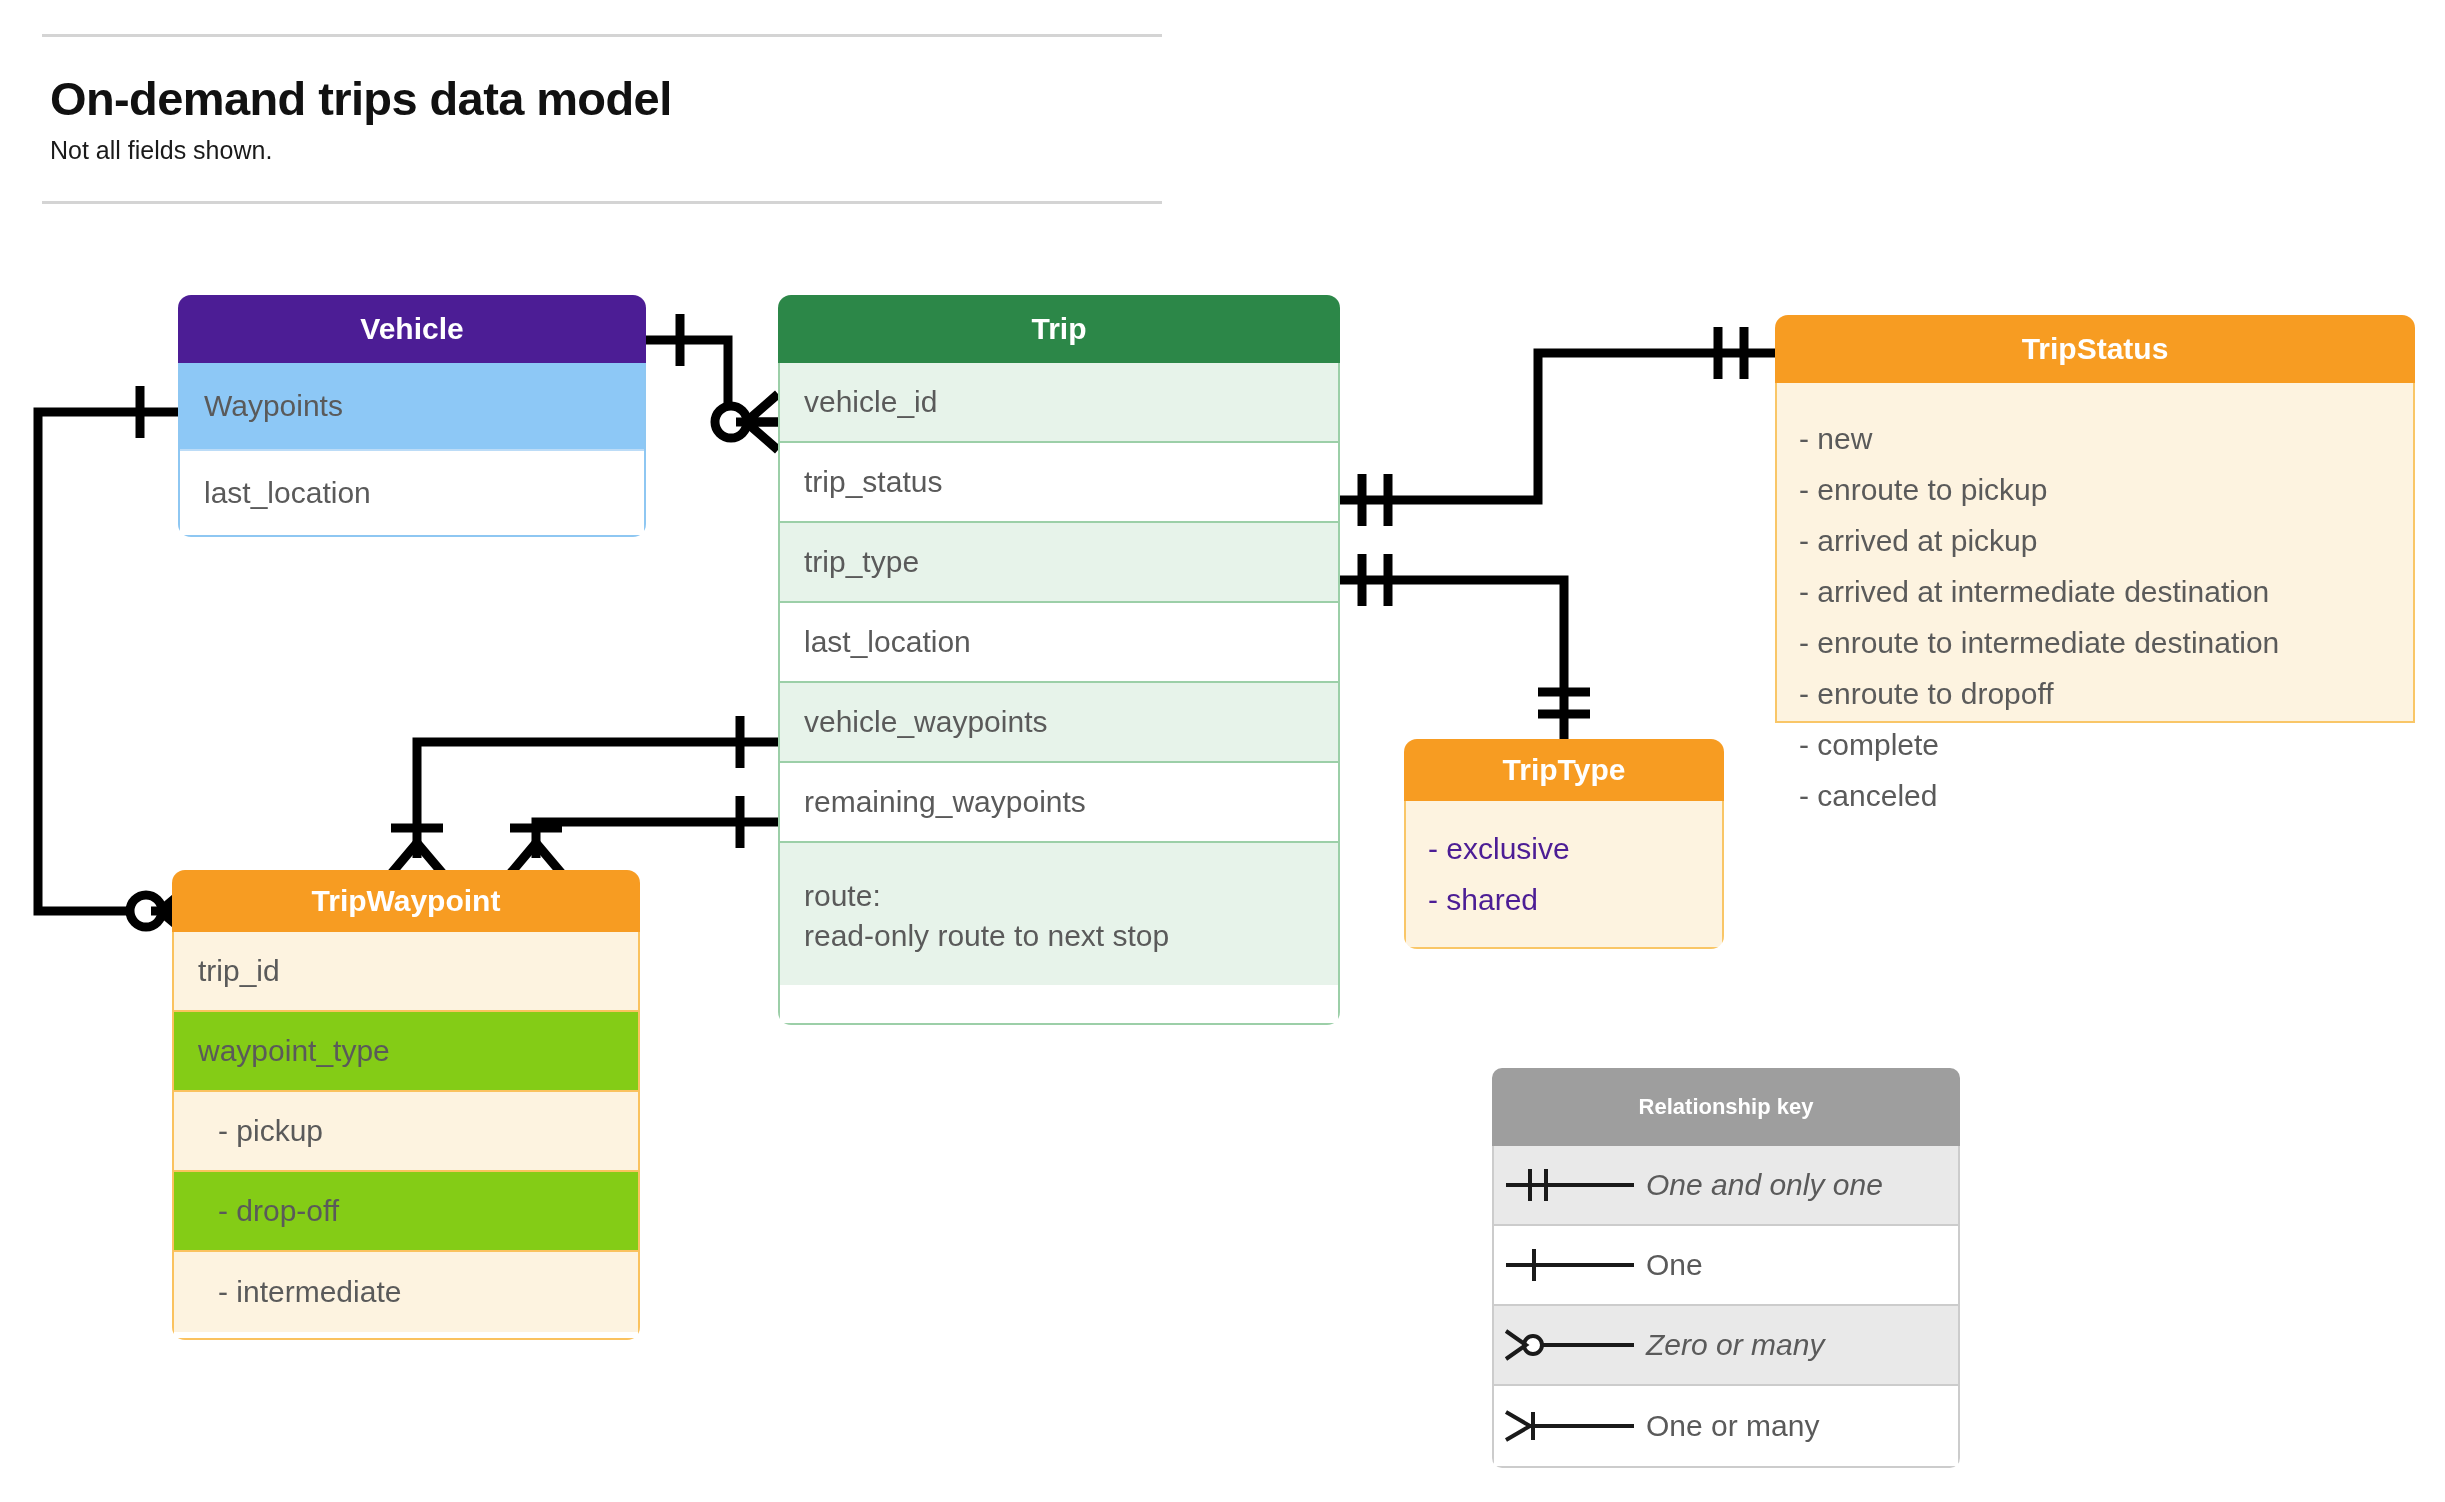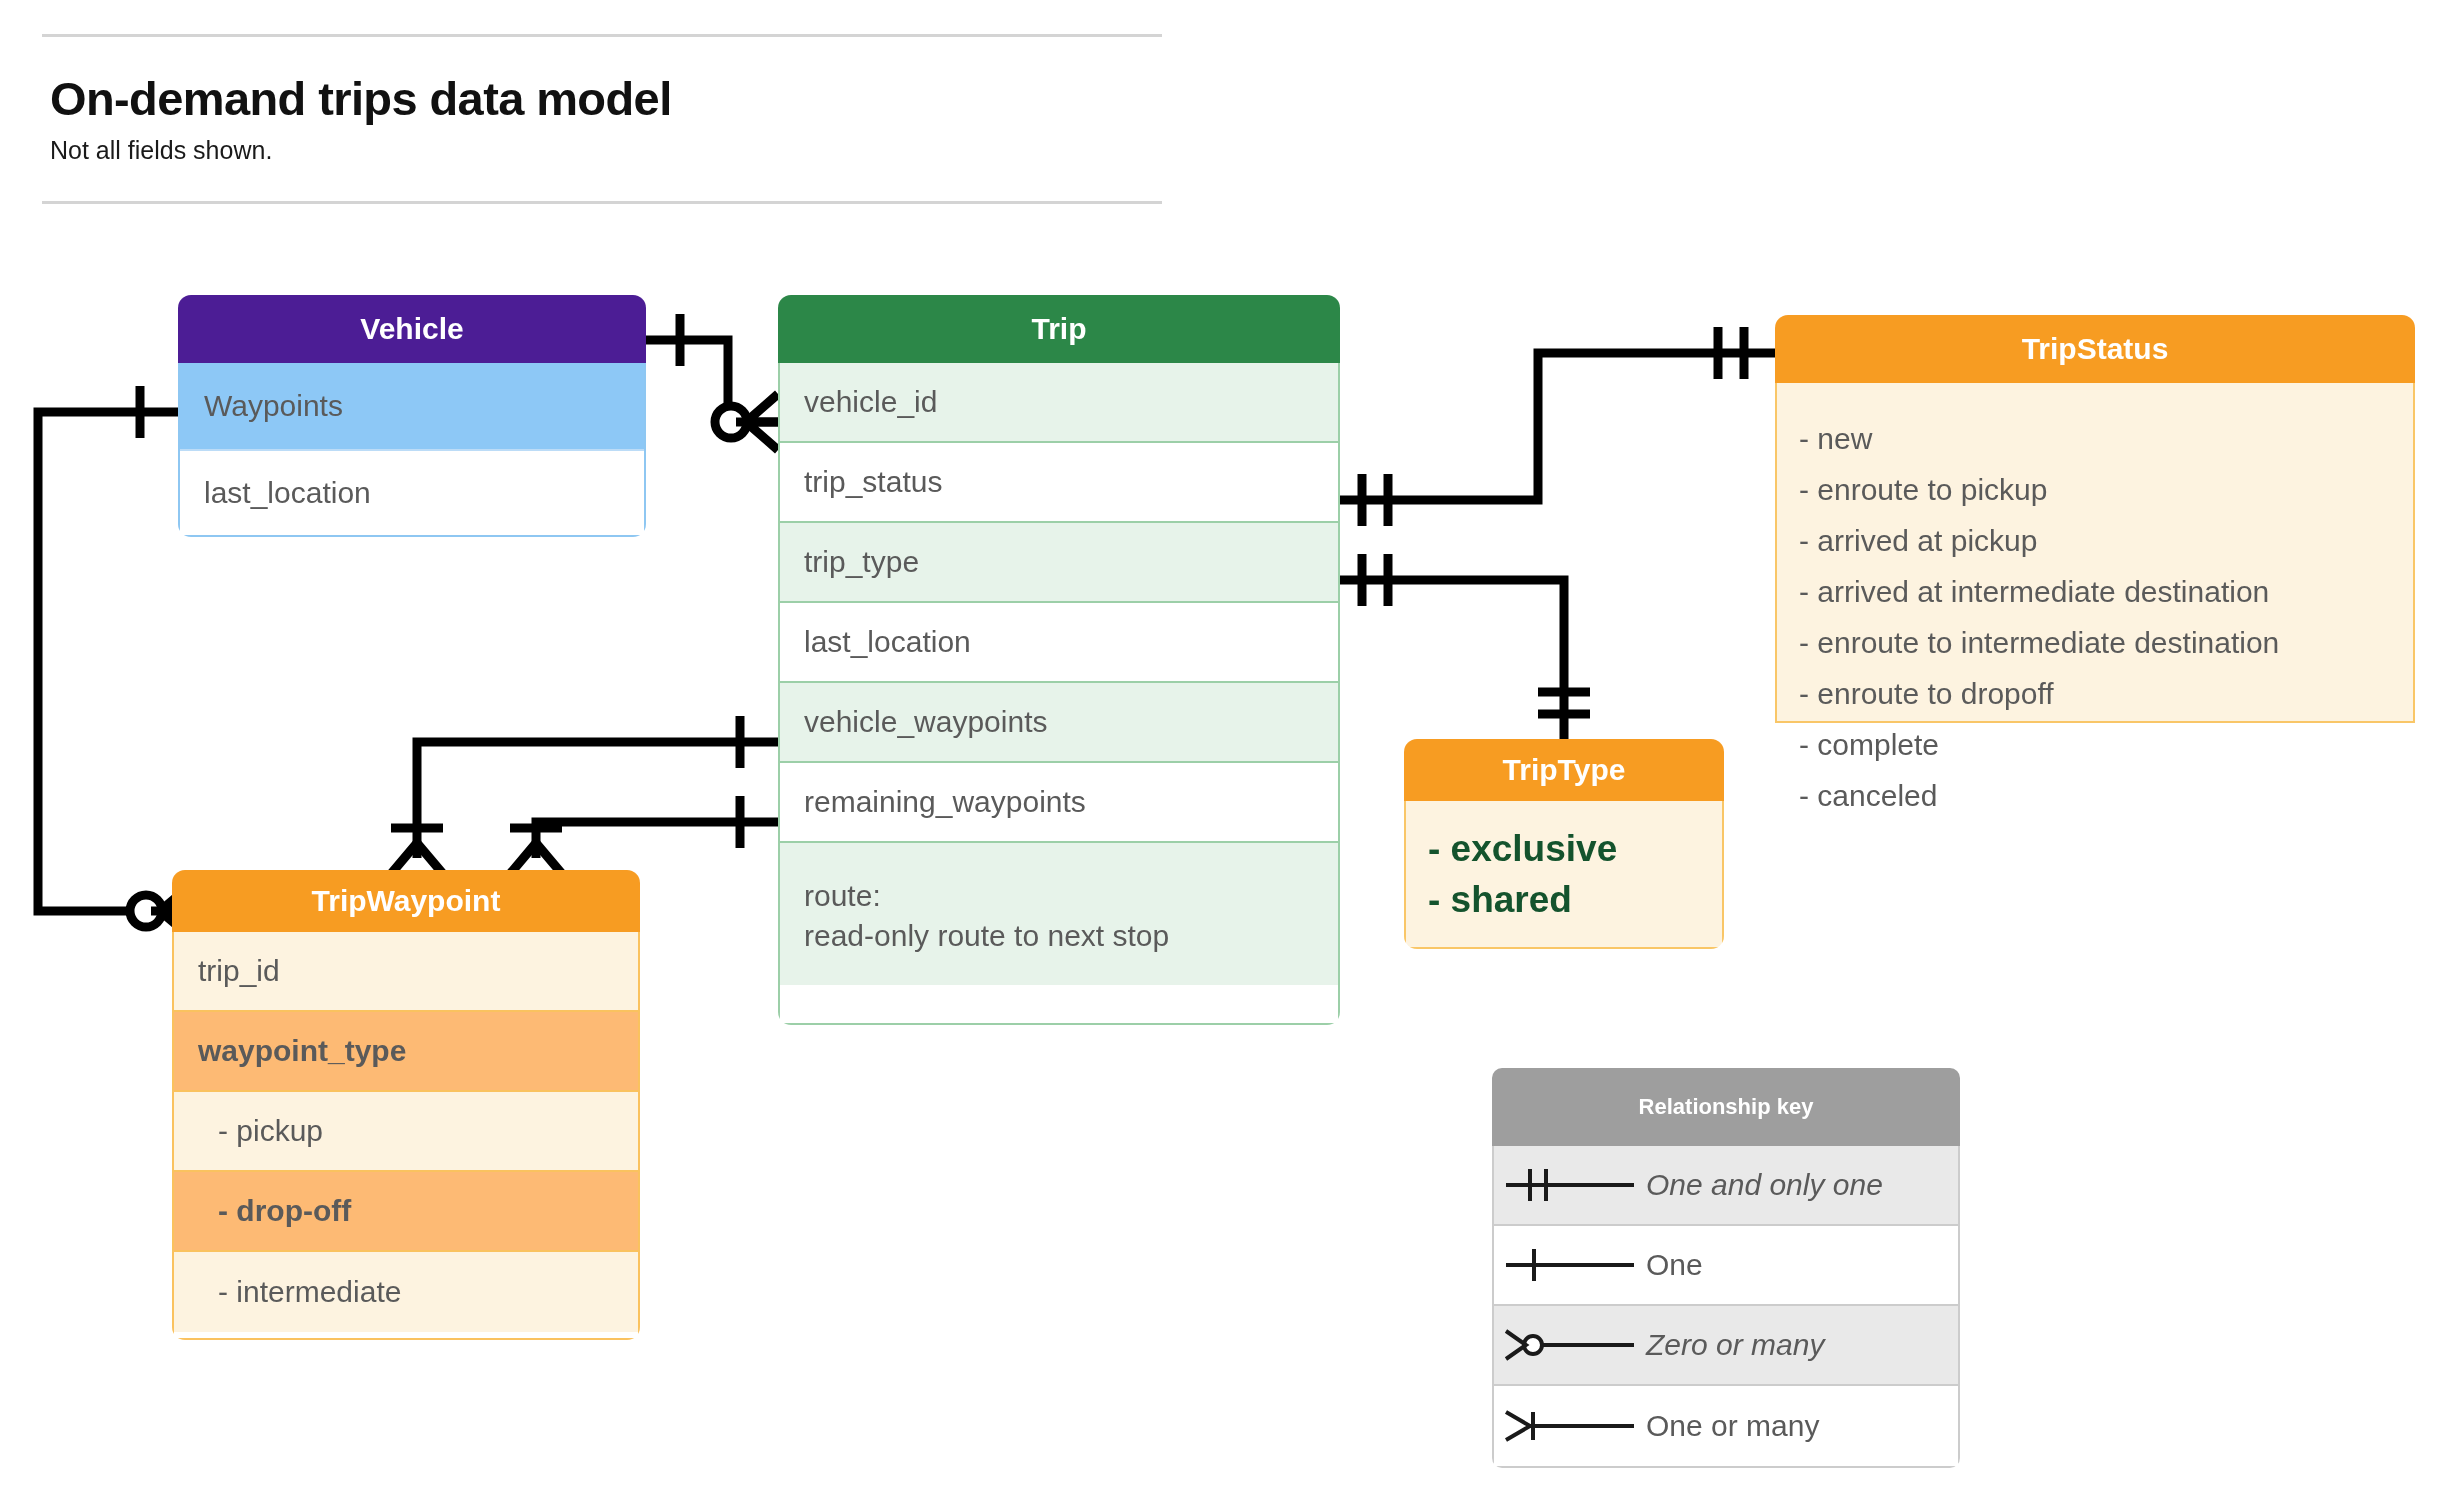--- a/index.html
+++ b/index.html
@@ -109,30 +109,30 @@
   #triptype { left: 1404px; top: 739px; width: 320px; height: 210px; }
   #triptype .ent-header { background: #f79c22; height: 62px; }
   #triptype .body {
     background: #fdf3e0;
     border: 2px solid #f9c667;
     border-top: none;
     box-sizing: border-box;
     height: 148px;
     padding: 22px 0 0 22px;
   }
-  #triptype .li { font-size: 37px; line-height: 51px; color: #14532d; font-weight: bold; }
+  #triptype .li { font-size: 30px; line-height: 51px; color: #4c1d95; }
 
   
   #tripwaypoint { left: 172px; top: 870px; width: 468px; height: 470px; }
   #tripwaypoint .ent-header { background: #f79c22; height: 62px; }
   #tripwaypoint .body { border: 2px solid #fac25f; border-top: none; box-sizing: border-box; height: 408px;}
   #tripwaypoint .row { height: 80px; border-bottom: 2px solid #fac25f; }
   #tripwaypoint .row:last-child { border-bottom: none; }
   #tripwaypoint .row.c { background: #fdf3e0; }
-  #tripwaypoint .row.w { background: #fdba74; font-weight: bold; }
+  #tripwaypoint .row.w { background: #84cc16; }
   #tripwaypoint .row.sub { padding-left: 44px; }
 
   
   #relkey {
     position: absolute;
     left: 1492px; top: 1068px; width: 468px; height: 400px;
     border-radius: 10px;
     overflow: hidden;
     box-sizing: border-box;
   }

